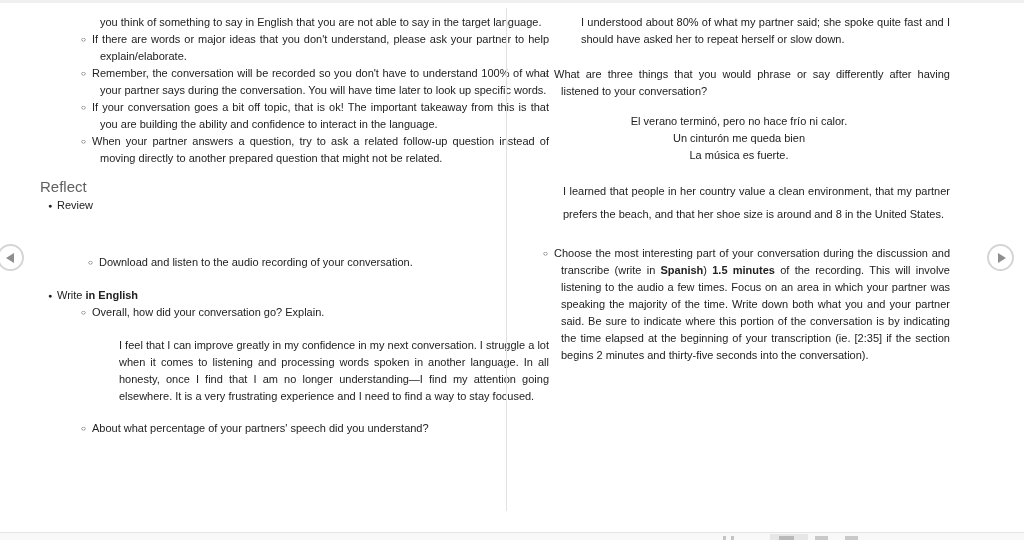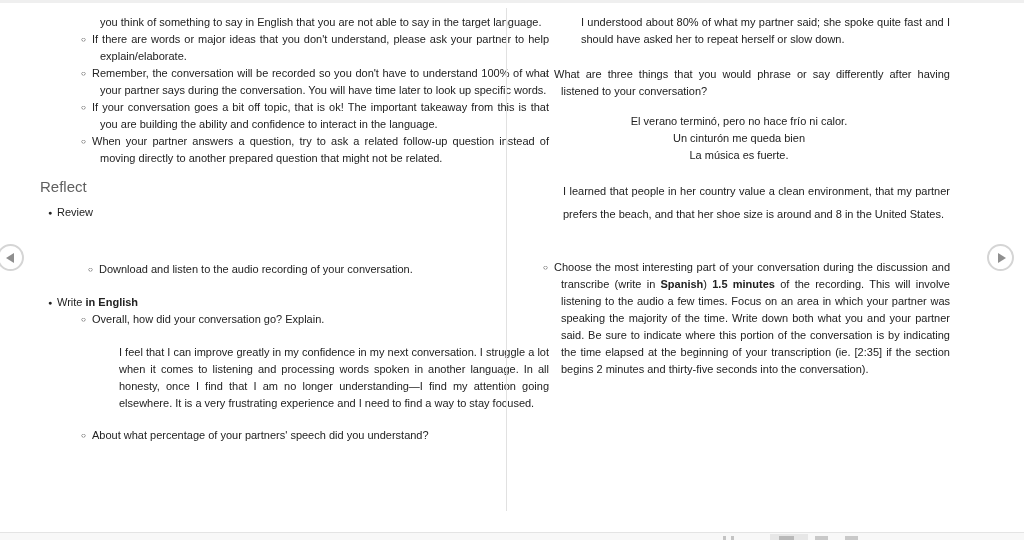--- a/index.html
+++ b/index.html
@@ -22,23 +22,23 @@
   .li2{margin-left:81px;padding-left:19px;text-indent:-19px;}
   .li2b{margin-left:88px;padding-left:12px;text-indent:-12px;margin-top:40px;}
   .resp{margin-left:119px;}
   .heading{margin-left:40px;font-size:15px;line-height:20px;color:#5f5f5f;text-align:left;}
   
   .li2r{margin-left:47px;padding-left:18px;text-indent:-18px;}
   .plainr{margin-left:32px;text-align:center;}
   .resp85{margin-left:85px;}
   .resp67{margin-left:67px;line-height:22.5px;}
   
-  .mt6{margin-top:6px;}.mt10{margin-top:10px;}.mb7{margin-bottom:7px;}
+  .mt6{margin-top:6px;}.mt10{margin-top:10px;}.mb7{}
   .mt13{margin-top:13px;}.mt15{margin-top:15px;}.mt16{margin-top:16px;}
-  .mt18{margin-top:18px;}.mt19{margin-top:34px;}.mt35{margin-top:35px;}
+  .mt18{margin-top:18px;}.mt19{margin-top:20px;}.mt35{margin-top:35px;}
   .bold{font-weight:bold;}
   .italic{}
   .bullet{display:inline-block;text-indent:0;color:#222;}
   .bullet.disc{width:9px;font-size:7px;vertical-align:1px;}
   .bullet.circle{width:11px;font-size:8px;vertical-align:1px;}
   
   #top-edge-strip{position:absolute;top:0;left:0;right:0;height:3px;background:#efefef;}
   #page-divider{position:absolute;left:506px;top:8px;width:1px;height:503px;background:#e1e1e1;}
   .nav-circle{
     position:absolute;width:27px;height:27px;border:2px solid #d5d5d5;border-radius:50%;

